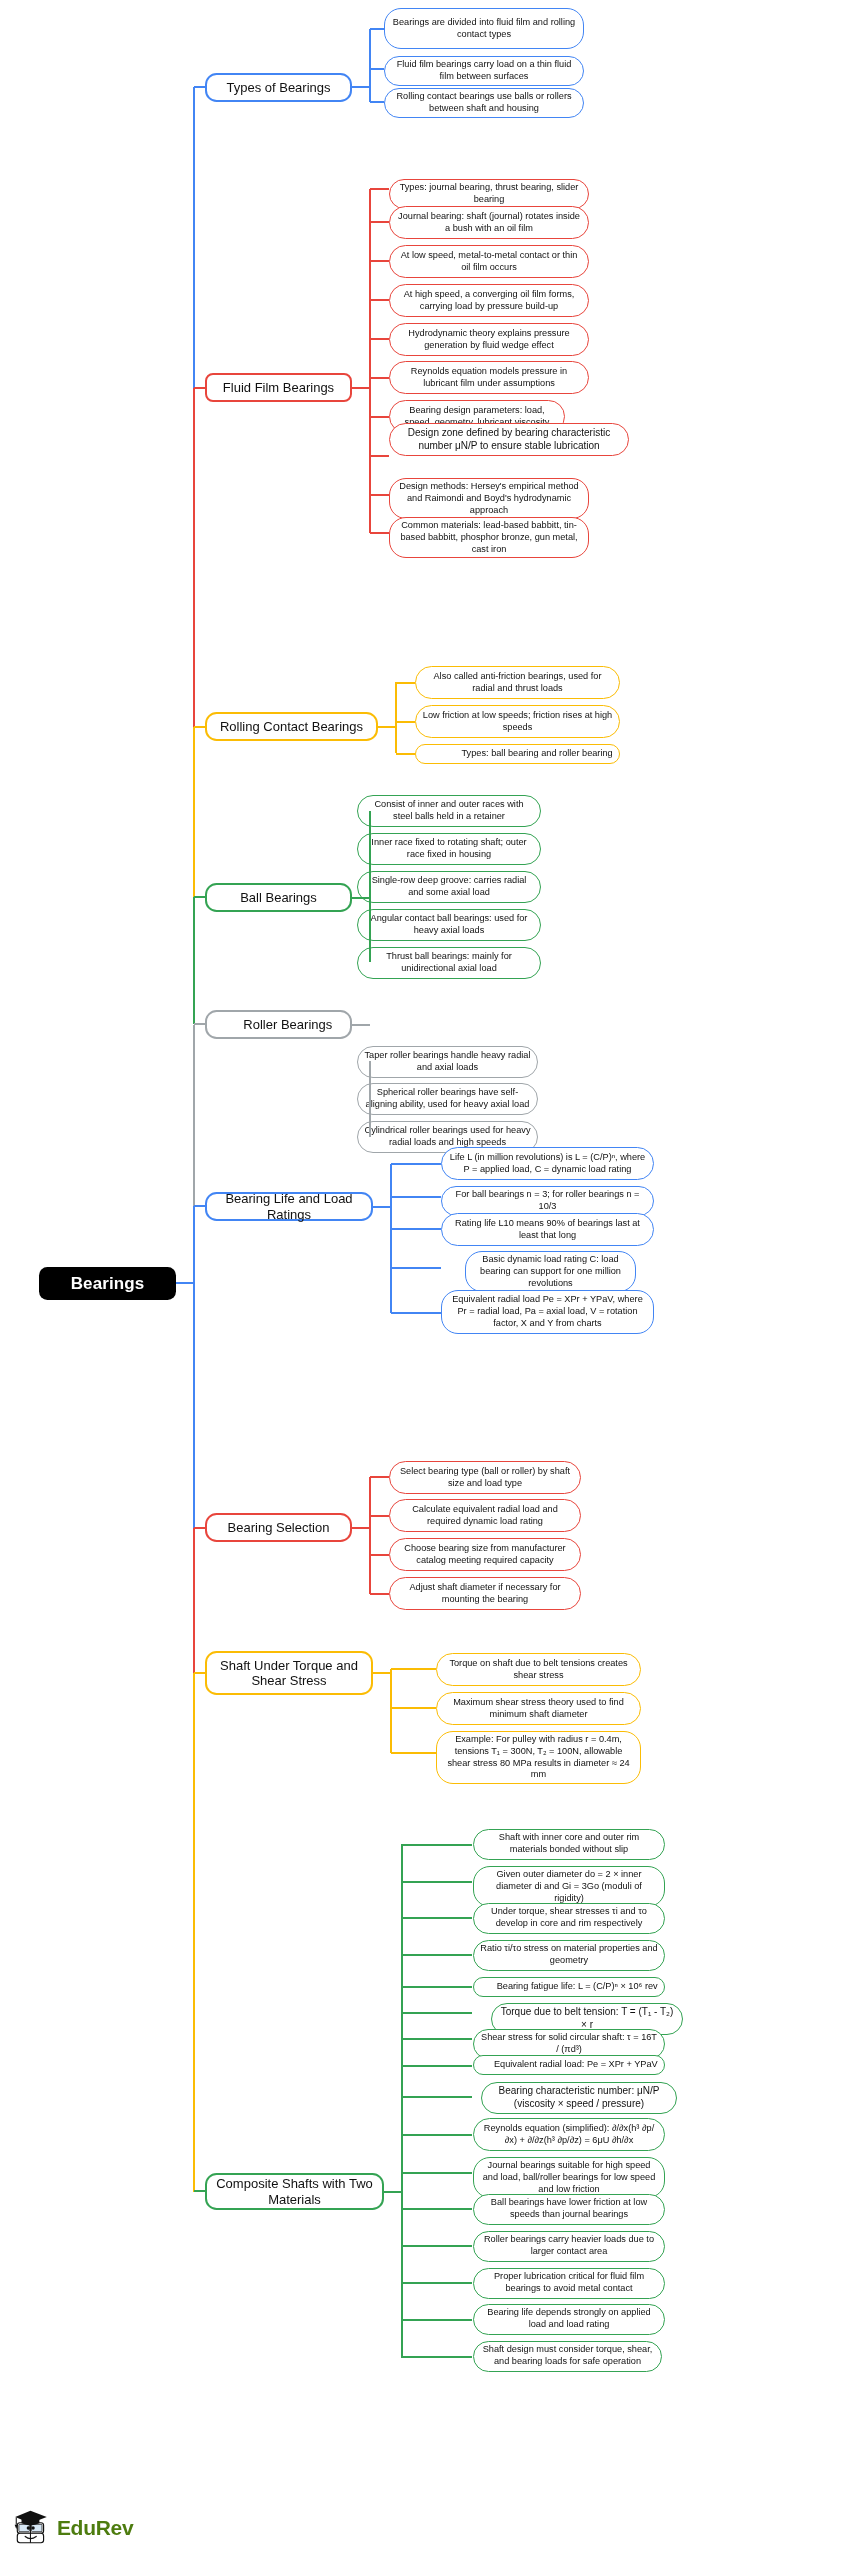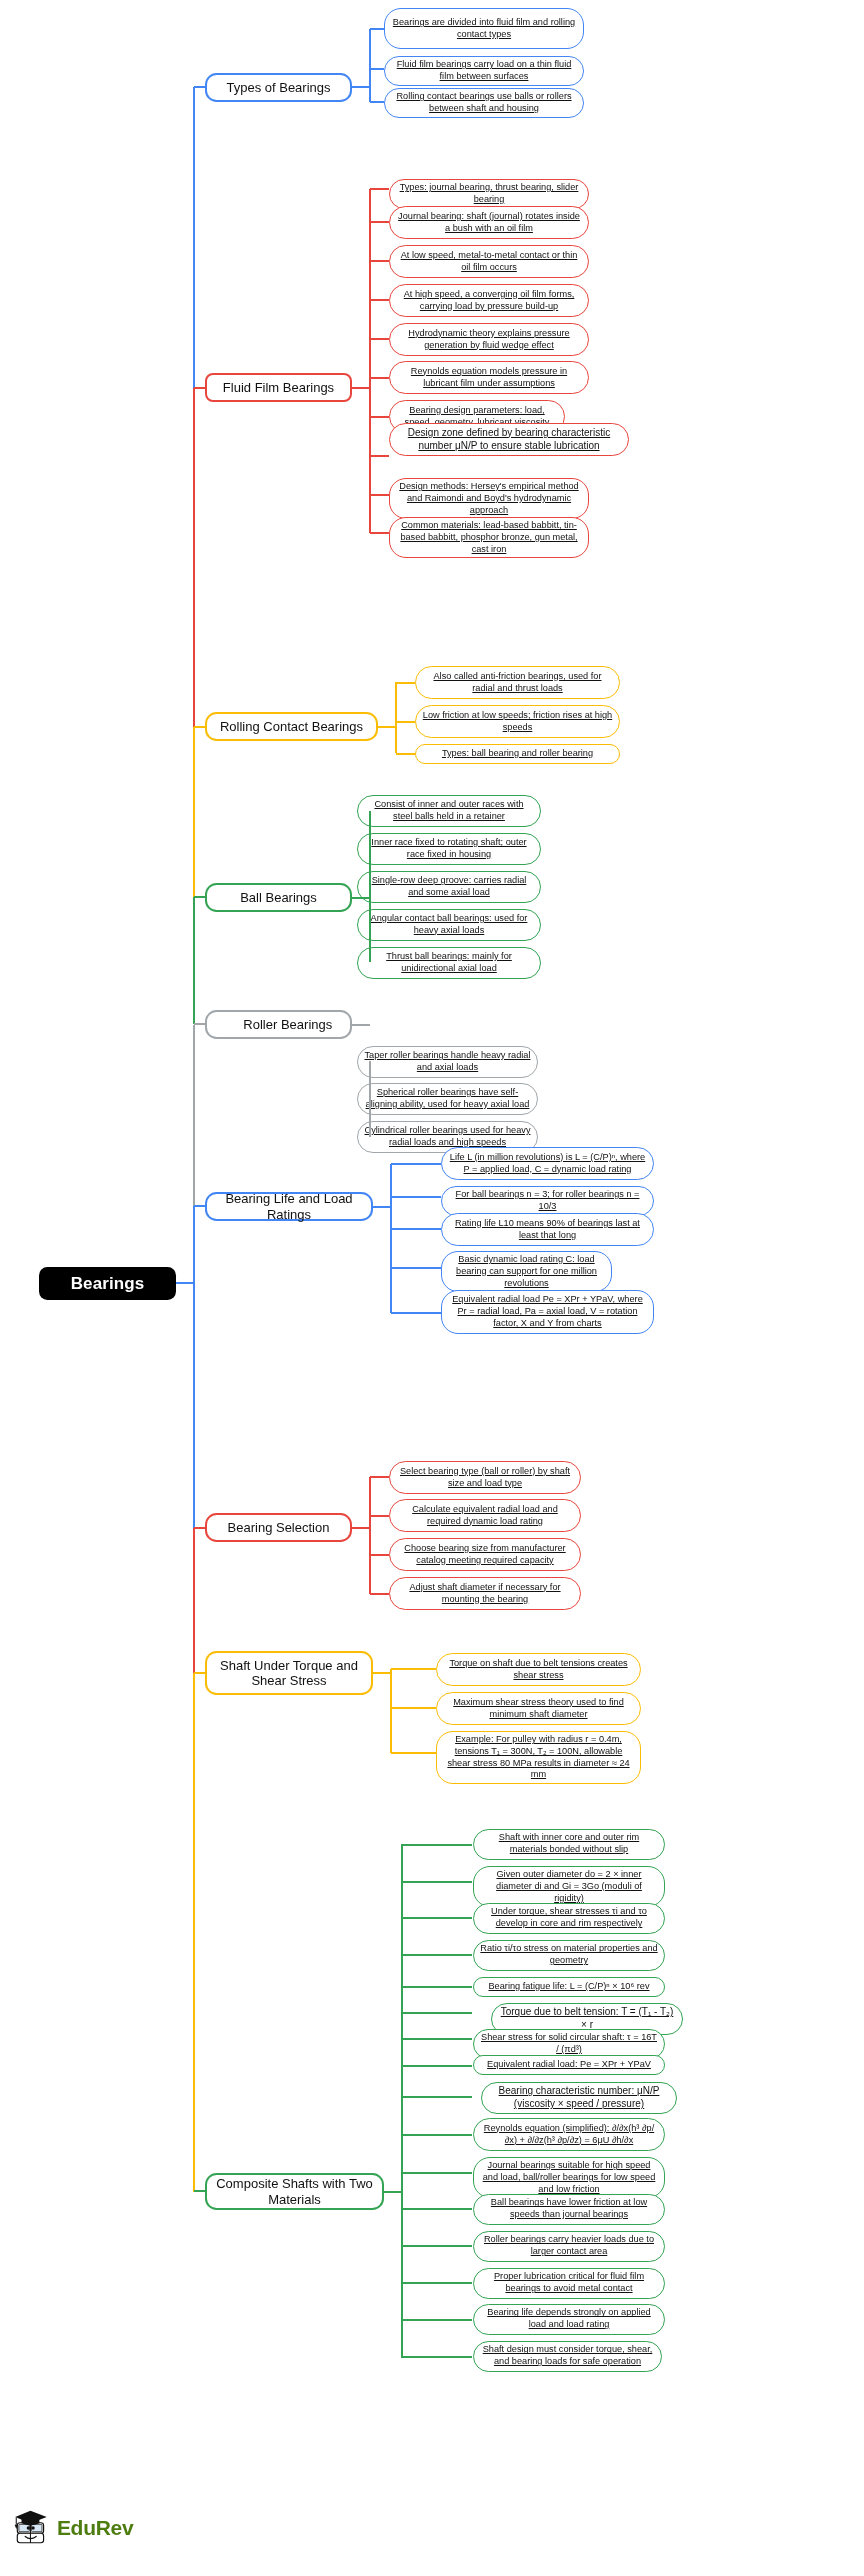--- a/index.html
+++ b/index.html
@@ -51,27 +51,26 @@
   }
 
   
   .leaf-node {
     position: absolute;
     background: #ffffff;
     border: 1.6px solid #888;
     border-radius: 17px;
     display: flex;
     align-items: center;
-    justify-content: center;
+    justify-content: flex-end;
     text-align: center;
     font-size: 9.2px;
     color: #111;
     padding: 2.1px 6.3px;
     line-height: 1.28;
-    text-decoration: underline;
   }
 
   
   .conn {
     position: absolute;
     background: #888;
   }
   .conn.h { height: 2.1px; }
   .conn.v { width: 2.1px; }
   .conn.h3 { height: 1.6px; }
@@ -245,21 +244,21 @@
       </div>
       <div class="conn h3" style="left:391px; top:1163px; width:50px; background:#4285F4;"></div>
       <div class="leaf-node" style="left:441px; top:1186px; width:213px; min-height:20px; border-color:#4285F4; font-size:9.2px;">
         <span>For ball bearings n = 3; for roller bearings n = 10/3</span>
       </div>
       <div class="conn h3" style="left:391px; top:1196px; width:50px; background:#4285F4;"></div>
       <div class="leaf-node" style="left:441px; top:1213px; width:213px; min-height:33px; border-color:#4285F4; font-size:9.2px;">
         <span>Rating life L10 means 90% of bearings last at least that long</span>
       </div>
       <div class="conn h3" style="left:391px; top:1228px; width:50px; background:#4285F4;"></div>
-      <div class="leaf-node" style="left:441px; top:1251px; width:171px; min-height:33px; border-color:#4285F4; font-size:9.2px;">
+      <div class="leaf-node" style="left:465px; top:1251px; width:171px; min-height:33px; border-color:#4285F4; font-size:9.2px;">
         <span>Basic dynamic load rating C: load bearing can support for one million revolutions</span>
       </div>
       <div class="conn h3" style="left:391px; top:1267px; width:50px; background:#4285F4;"></div>
       <div class="leaf-node" style="left:441px; top:1290px; width:213px; min-height:44px; border-color:#4285F4; font-size:9.2px;">
         <span>Equivalent radial load Pe = XPr + YPaV, where Pr = radial load, Pa = axial load, V = rotation factor, X and Y from charts</span>
       </div>
       <div class="conn h3" style="left:391px; top:1312px; width:50px; background:#4285F4;"></div>
       <div class="conn v3" style="left:390px; top:1164px; height:149px; background:#4285F4;"></div>
       <div class="conn h3" style="left:373px; top:1206px; width:18px; background:#4285F4;"></div>
       <div class="branch-node" style="left:205px; top:1513px; width:147px; height:29px; border-color:#E8453C;">

